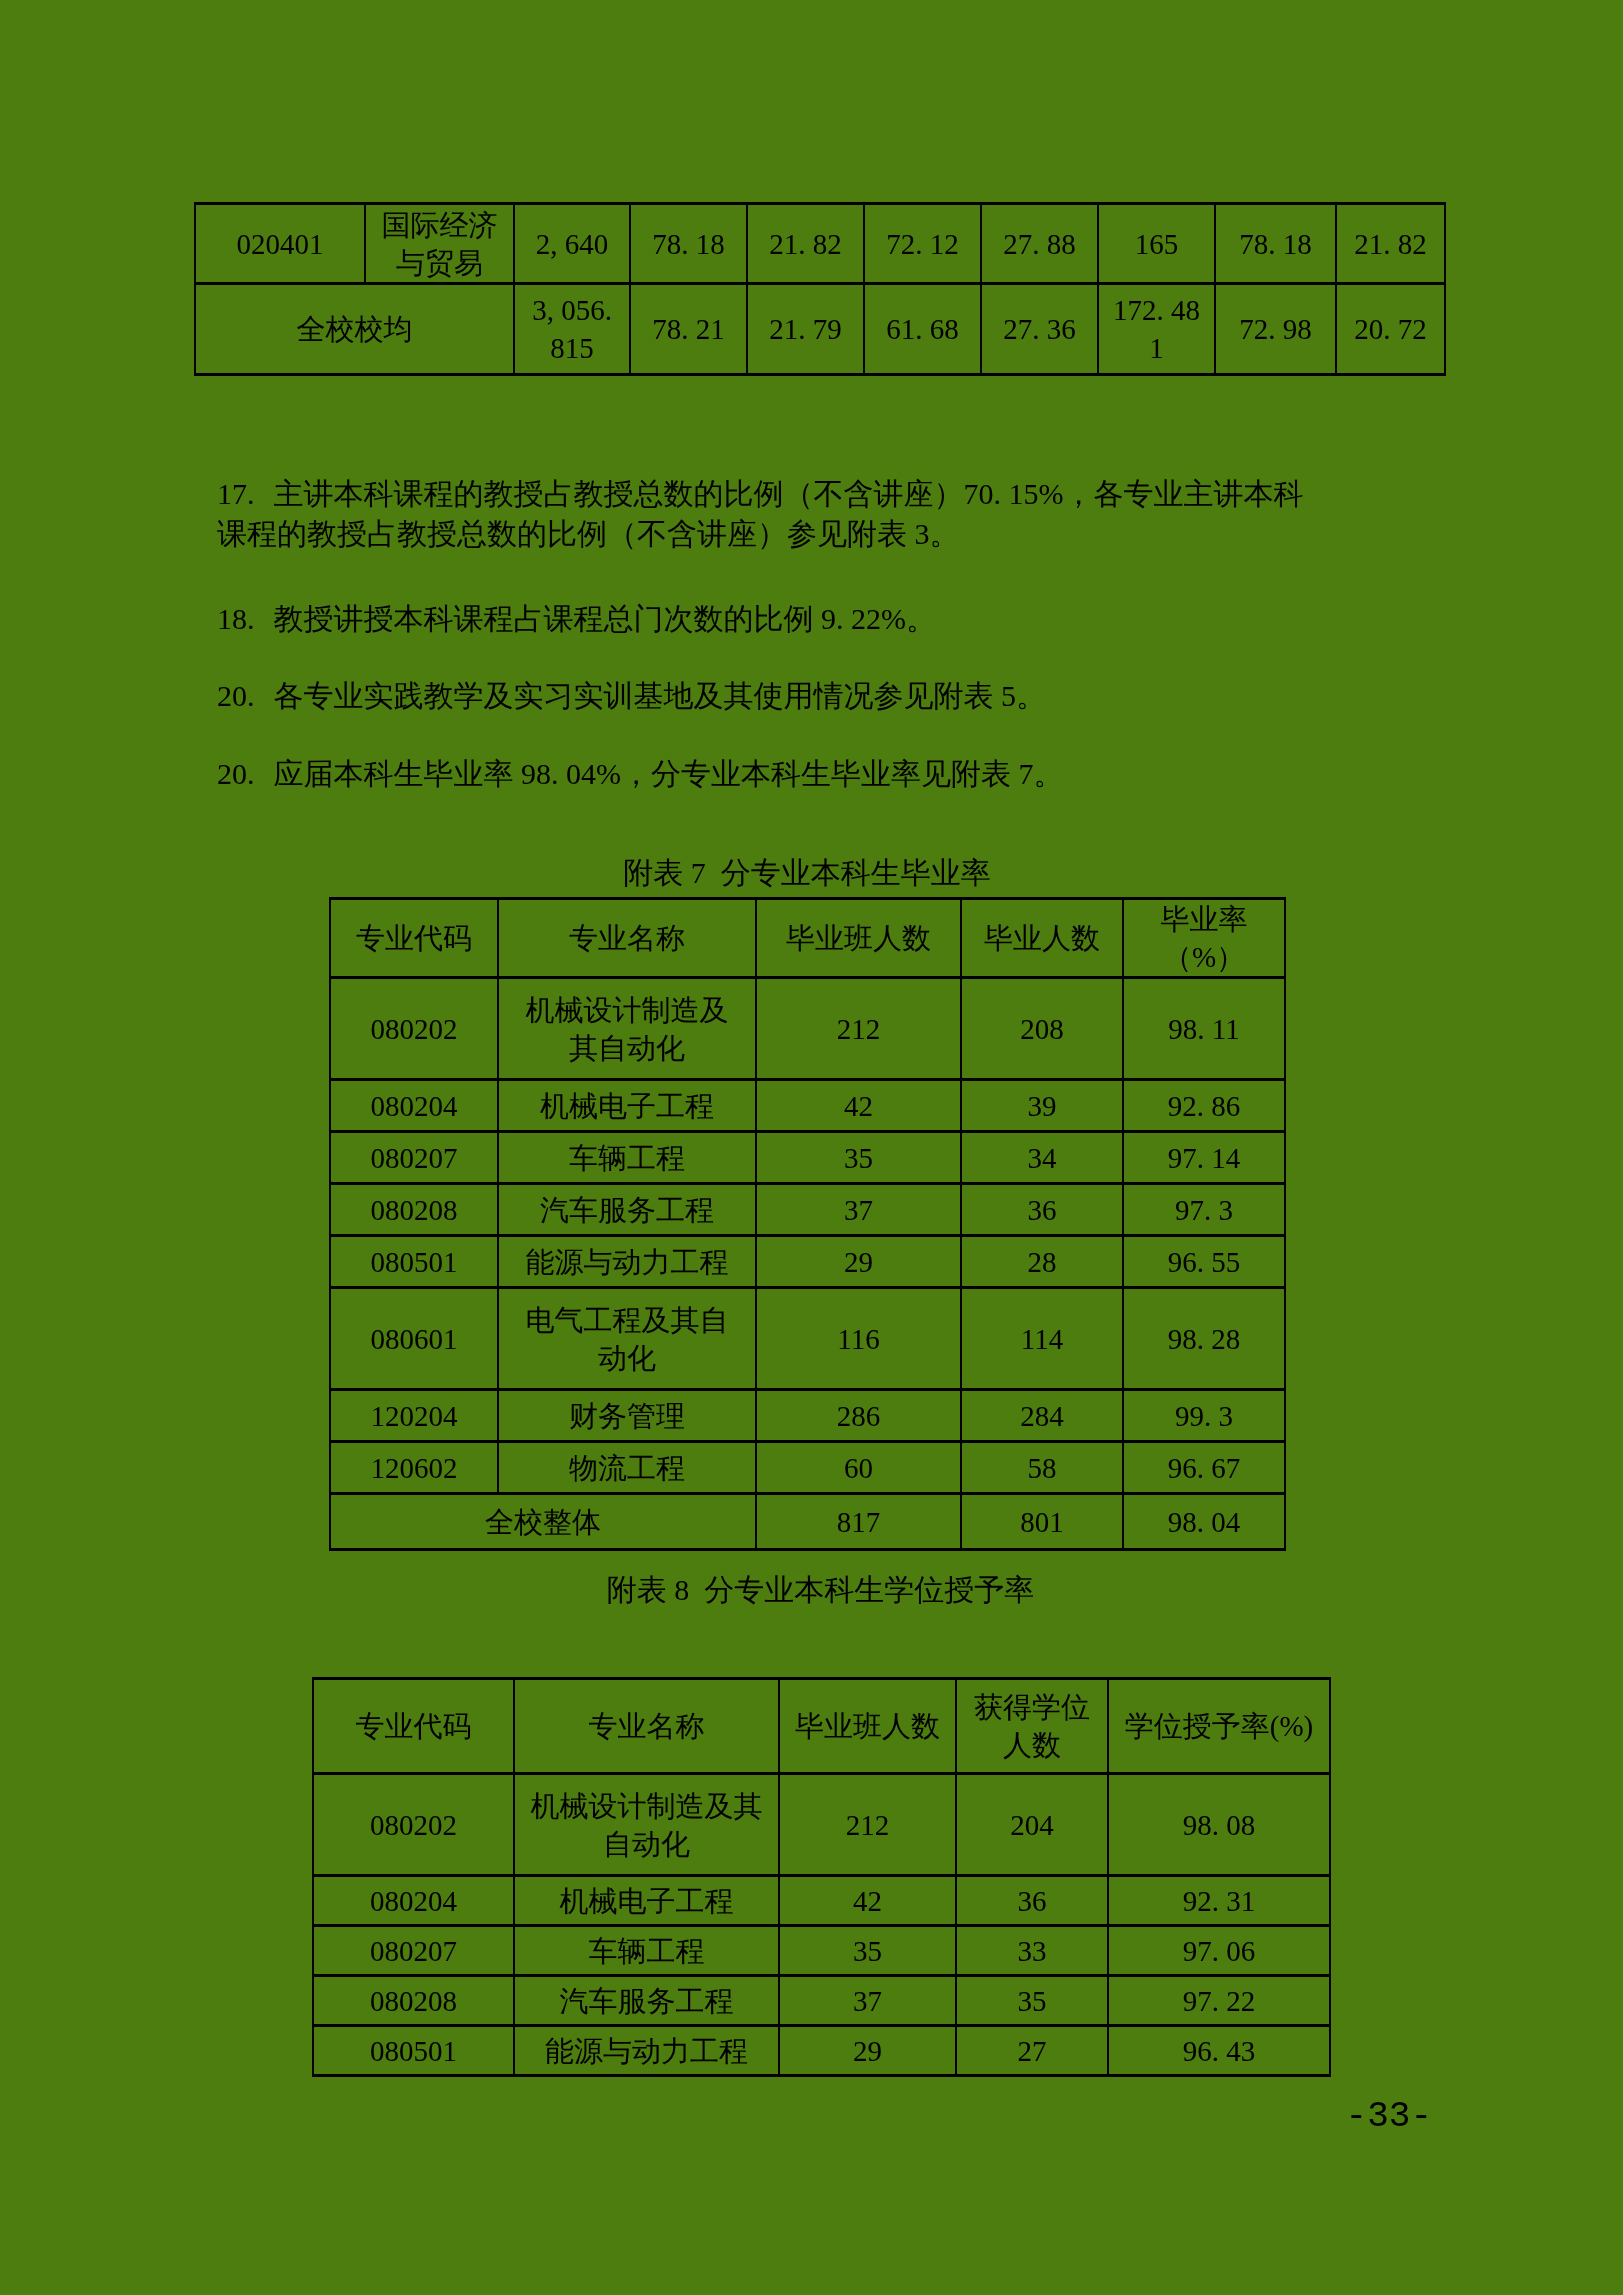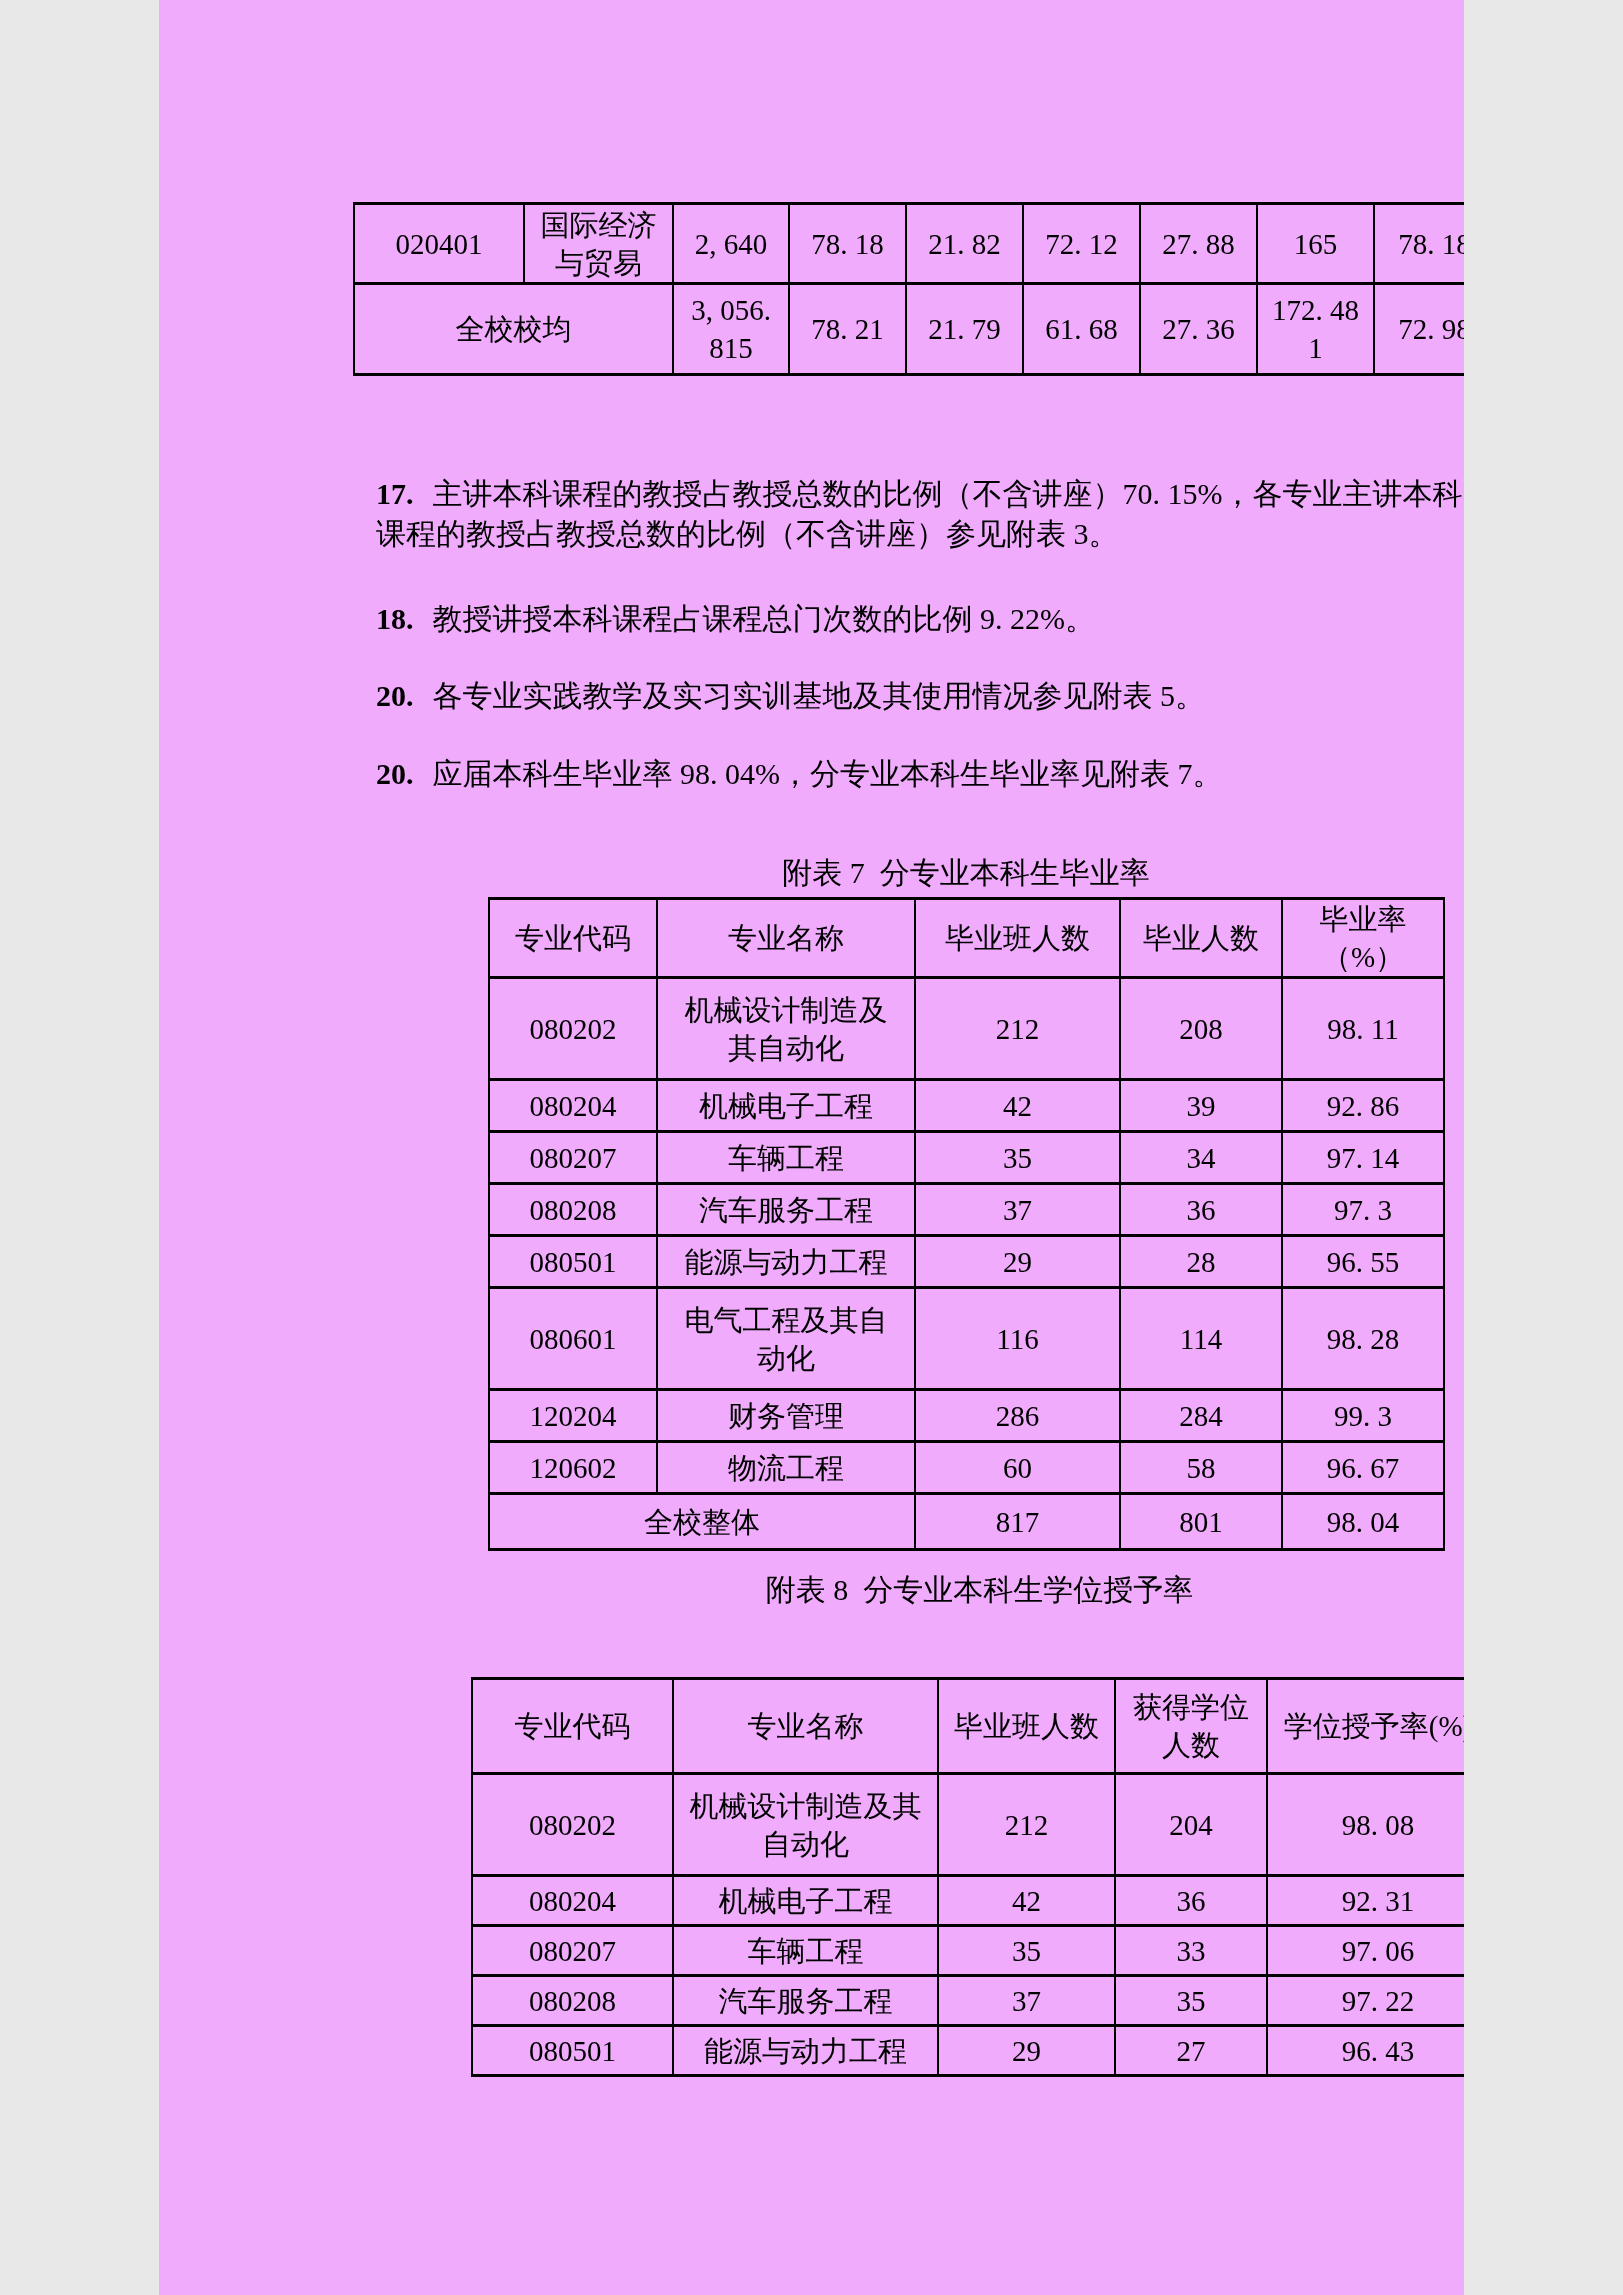--- a/index.html
+++ b/index.html
@@ -1,17 +1,17 @@
 <!DOCTYPE html>
 <html style="font-size:11px"><head>
 <meta charset="utf-8">
 <style>
   html,body { margin:0; padding:0; background:#e8e8e8; }
   .page {
-    position:relative; width:1305px; height:2295px; background:#f0abfc;
+    position:relative; width:1623px; height:2295px; background:#4d7c0f;
     font-family:"Liberation Serif","DejaVu Serif",serif; color:#000;
     overflow:hidden; margin:0 auto;
   }
   table.tbl { position:absolute; border-collapse:collapse; table-layout:fixed; }
   table.tbl td {
     border:2px solid #000; border-top-width:3.4px; border-bottom-width:3.4px;
     text-align:center; vertical-align:middle; padding:0;
     font-size:29px; line-height:38px; white-space:pre-wrap;
   }
   
@@ -30,21 +30,21 @@
   tr.rh82  { height:56px; }
   tr.rh140 { height:95px; }
   tr.rh74  { height:50px; }
 
   td.pad-r { padding-right:160px; }
 
   .para {
     position:absolute; left:217px; width:1227px;
     font-size:30px; line-height:40px;
   }
-  .pnum { margin-right:19px;font-weight:bold; }
+  .pnum { margin-right:19px; }
   .ptext { white-space:pre-wrap; }
 
   .tbl-title {
     position:absolute; text-align:center; font-size:30px; line-height:40px;
     white-space:pre-wrap;
   }
   #title7 { left:329px; top:853px; width:956px; }
   #title8 { left:312px; top:1570px; width:1017px; }
 
   .page-num {

